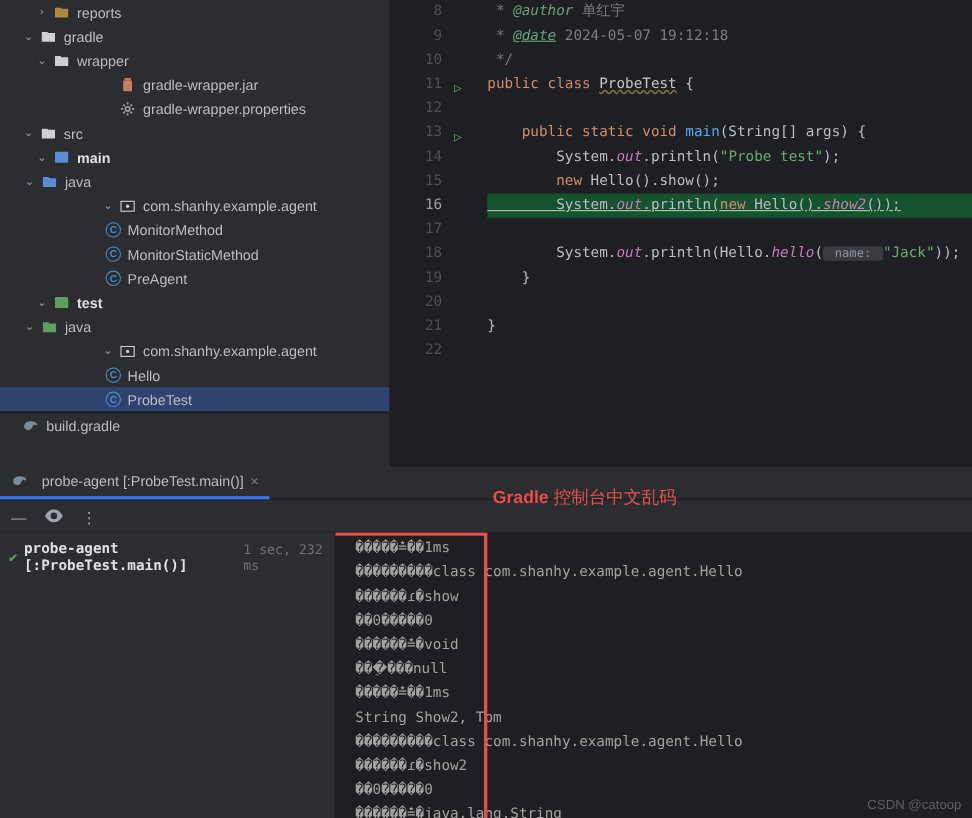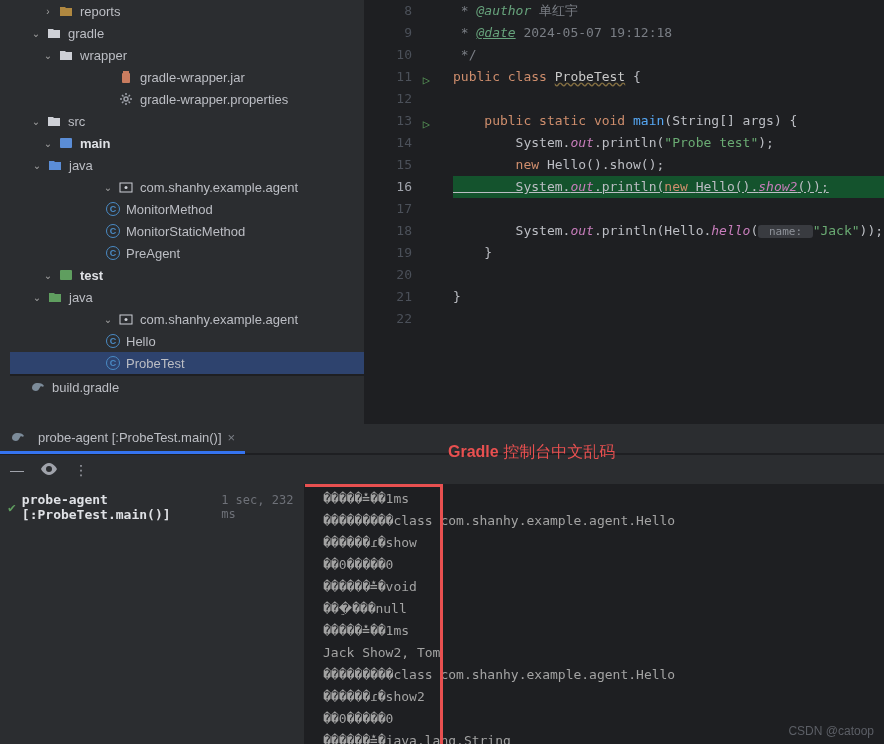--- a/index.html
+++ b/index.html
@@ -9,21 +9,20 @@
       color: #bcbec4;
       font-size: 13px;
       width: 884px;
       height: 744px;
       overflow: hidden;
       position: relative;
     }
     .main-area {
       display: flex;
       height: 424px;
-      margin-left: 10px;
     }
     .sidebar {
       width: 355px;
       background: #2b2d30;
       overflow-y: auto;
       border-right: 1px solid #1e1f22;
     }
     .tree-item {
       display: flex;
       align-items: center;
@@ -442,21 +441,21 @@
   </div>
   <div class="console-right">
     <div class="red-box"></div>
     <div class="console-line">�����≛��1ms</div>
     <div class="console-line">���������class com.shanhy.example.agent.Hello</div>
     <div class="console-line">������ɾ�show</div>
     <div class="console-line">��0�����0</div>
     <div class="console-line">������≛�void</div>
     <div class="console-line">���ֵ���null</div>
     <div class="console-line">�����≛��1ms</div>
-    <div class="console-line">Jack Show2, Tom</div>
+    <div class="console-line">String Show2, Tom</div>
     <div class="console-line">���������class com.shanhy.example.agent.Hello</div>
     <div class="console-line">������ɾ�show2</div>
     <div class="console-line">��0�����0</div>
     <div class="console-line">������≛�java.lang.String</div>
   </div>
 </div>
 
 <div class="watermark">CSDN @catoop</div>
 
 </body></html>

